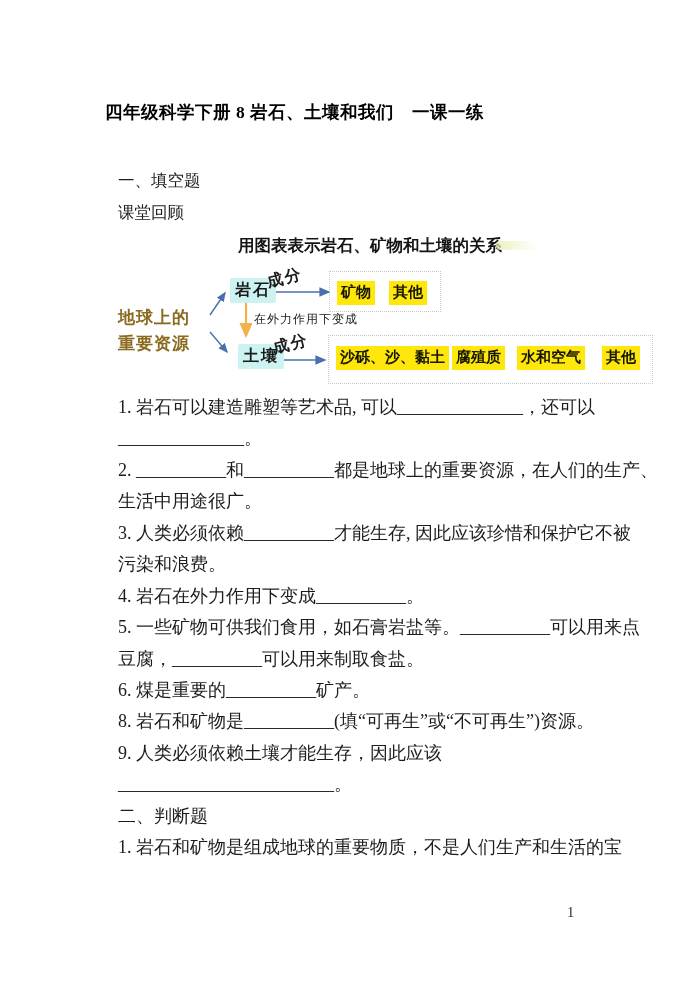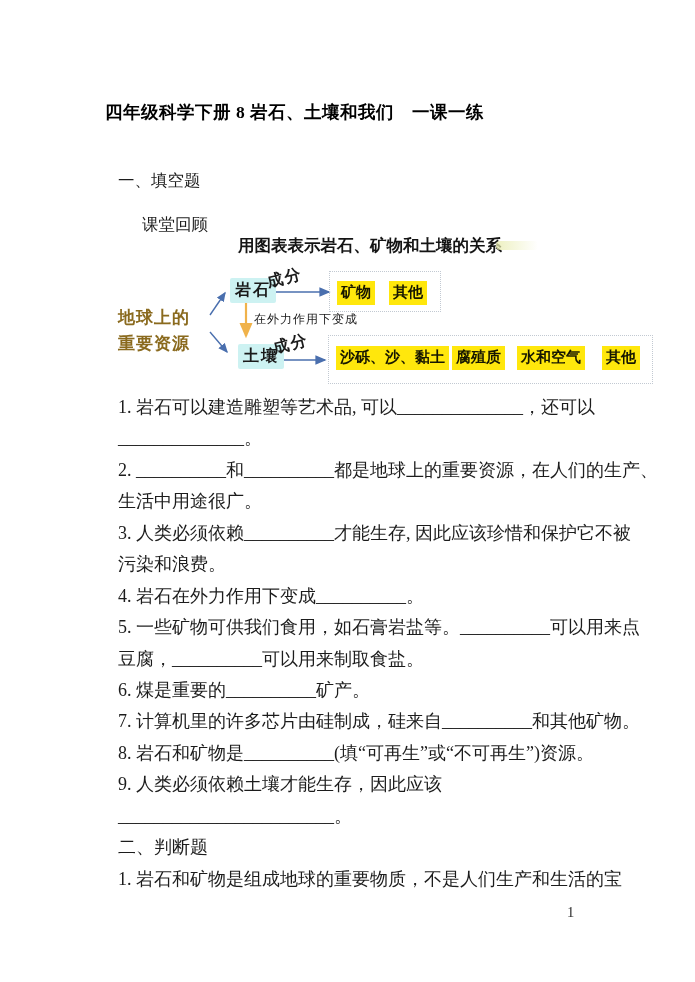--- a/index.html
+++ b/index.html
@@ -73,21 +73,21 @@
   }
 </style>
 </head>
 <body>
 
 <div class="page">
 
   <h1 class="doc-title">四年级科学下册 8 岩石、土壤和我们　一课一练</h1>
 
   <div class="abs-line" style="top:171px;">一、填空题</div>
-  <div class="abs-line" style="top:215px;margin-left:24px;">课堂回顾</div>
+  <div class="abs-line" style="top:203px;">课堂回顾</div>
 
   <div class="diagram-title">用图表表示岩石、矿物和土壤的关系</div>
   <div class="highlight-smudge"></div>
 
   <div class="diagram">
     <svg width="695" height="125" viewBox="0 0 695 125">
       <defs>
         <marker id="m-blue" markerWidth="9" markerHeight="8" refX="6" refY="3" orient="auto">
           <path d="M0,0 L7,3 L0,6 Z" style="fill:var(--blue-arrow, #4a6fae);"></path>
         </marker>
@@ -128,21 +128,20 @@
     <div class="text-line">1. 岩石可以建造雕塑等艺术品, 可以______________，还可以</div>
     <div class="text-line">______________。</div>
     <div class="text-line">2. __________和__________都是地球上的重要资源，在人们的生产、</div>
     <div class="text-line">生活中用途很广。</div>
     <div class="text-line">3. 人类必须依赖__________才能生存, 因此应该珍惜和保护它不被</div>
     <div class="text-line">污染和浪费。</div>
     <div class="text-line">4. 岩石在外力作用下变成__________。</div>
     <div class="text-line">5. 一些矿物可供我们食用，如石膏岩盐等。__________可以用来点</div>
     <div class="text-line">豆腐，__________可以用来制取食盐。</div>
     <div class="text-line">6. 煤是重要的__________矿产。</div>
-    <div class="text-line">7. 计算机里的许多芯片由硅制成，硅来自__________和其他矿物。</div>
     <div class="text-line">8. 岩石和矿物是__________(填“可再生”或“不可再生”)资源。</div>
     <div class="text-line">9. 人类必须依赖土壤才能生存，因此应该</div>
     <div class="text-line">________________________。</div>
     <div class="text-line">二、判断题</div>
     <div class="text-line">1. 岩石和矿物是组成地球的重要物质，不是人们生产和生活的宝</div>
   </div>
 
   <div class="page-number">1</div>
 
 </div>

